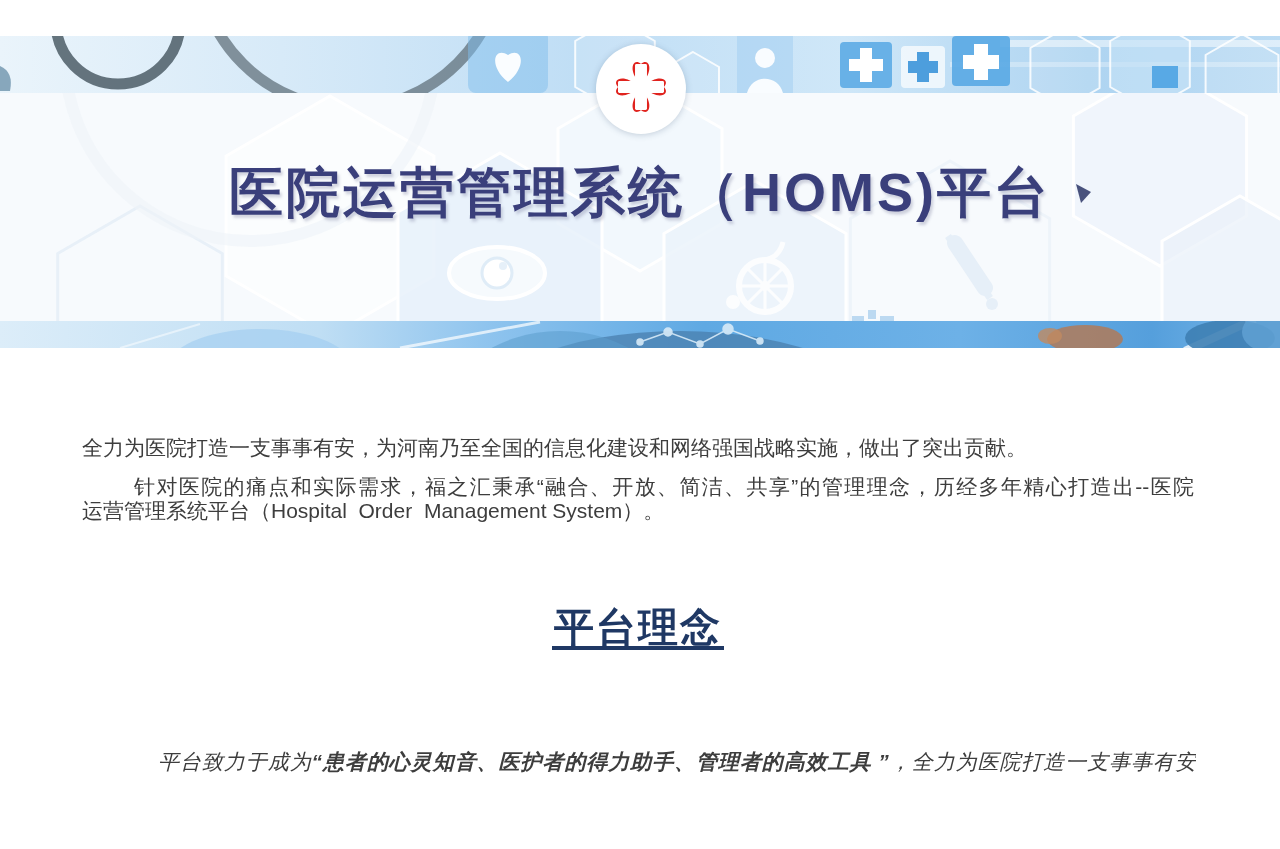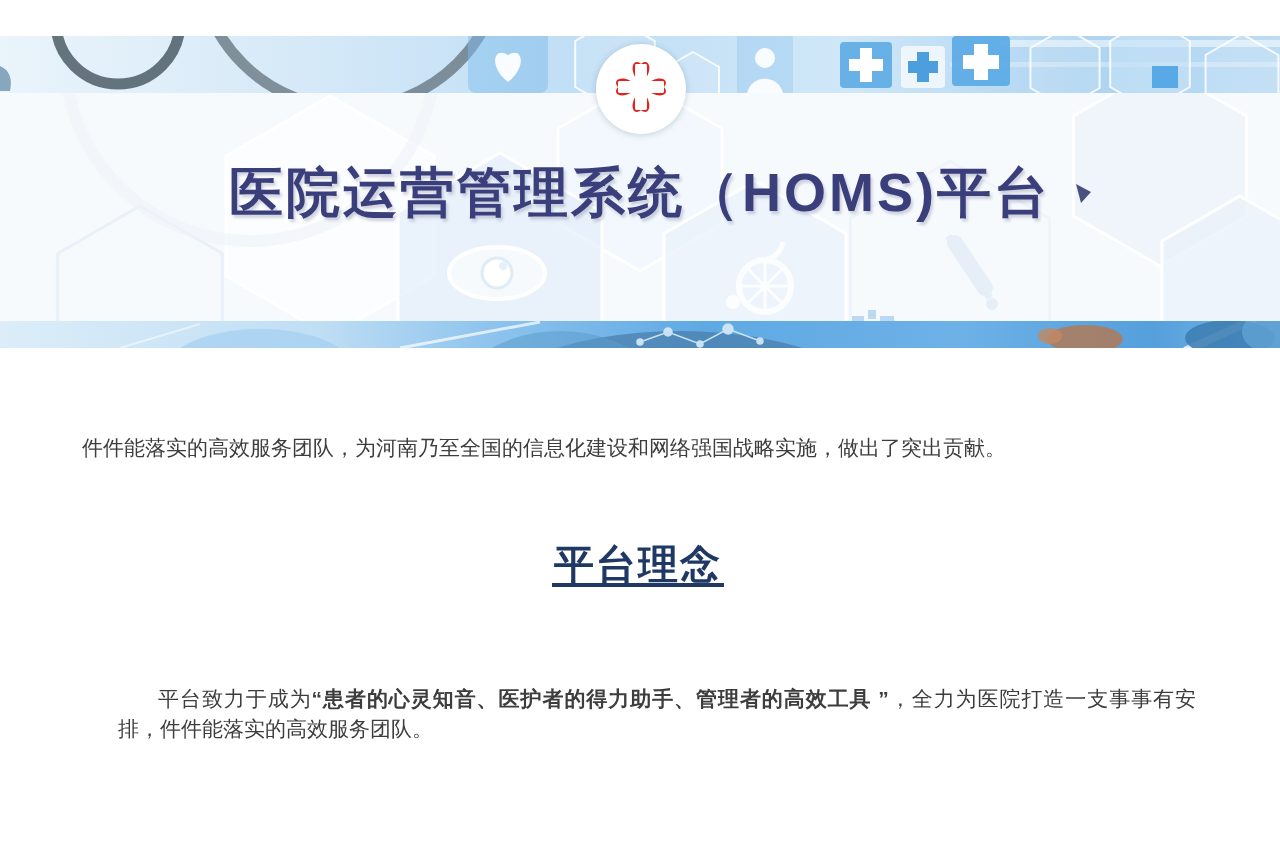--- a/index.html
+++ b/index.html
@@ -40,21 +40,21 @@
 
   .heading-wrap{margin-top:87px;width:1112px;text-align:center;height:40px;}
   .section-heading{
     display:inline-block;font-size:40px;line-height:34px;font-weight:bold;
     letter-spacing:2px;color:var(--heading,#1f3864);
     padding:0 2px 2px 2px;border-bottom:4px solid var(--heading,#1f3864);
   }
 
   .para-3{margin-top:97px;margin-left:36px;width:1078px;}
   .para-3 .tline{line-height:30px;height:30px;}
-  .para-3 .ind{padding-left:40px;}
+  .para-3 .ind{padding-left:40px;font-style:italic;}
   .bold-run{font-weight:bold;}
 </style>
 </head>
 <body>
 
 <div class="page">
 
   <div class="banner">
     <svg class="banner-art" width="1280" height="312" viewBox="0 0 1280 312" xmlns="http://www.w3.org/2000/svg">
       <defs>
@@ -216,27 +216,30 @@
         </g>
       </svg>
     </div>
 
     <div class="banner-title">医院运营管理系统（HOMS)平台</div>
   </div>
 
   <div class="content">
 
     <div class="para para-1">
-      <div class="tline">件件能落实的高效服务团队，为河南乃至全国的信息化建设和网络强国战略实施，做出了突出贡献。</div>
-    </div>
-
+      <div class="tline">全力为医院打造一支事事有安，为河南乃至全国的信息化建设和网络强国战略实施，做出了突出贡献。</div>
+    </div>
+
+    <div class="para para-2">
+      <div class="tline just ind">针对医院的痛点和实际需求，福之汇秉承“融合、开放、简洁、共享”的管理理念，历经多年精心打造出--医院</div>
+      <div class="tline">运营管理系统平台（Hospital  Order  Management System）。</div>
+    </div>
 
     <div class="heading-wrap">
       <span class="section-heading">平台理念</span>
     </div>
 
     <div class="para para-3">
       <div class="tline just ind"><span>平台致力于成为</span><span class="bold-run">“患者的心灵知音、医护者的得力助手、管理者的高效工具 ”</span><span>，全力为医院打造一支事事有安</span></div>
-      <div class="tline">排，件件能落实的高效服务团队。</div>
     </div>
 
   </div>
 </div>
 
 </body></html>

